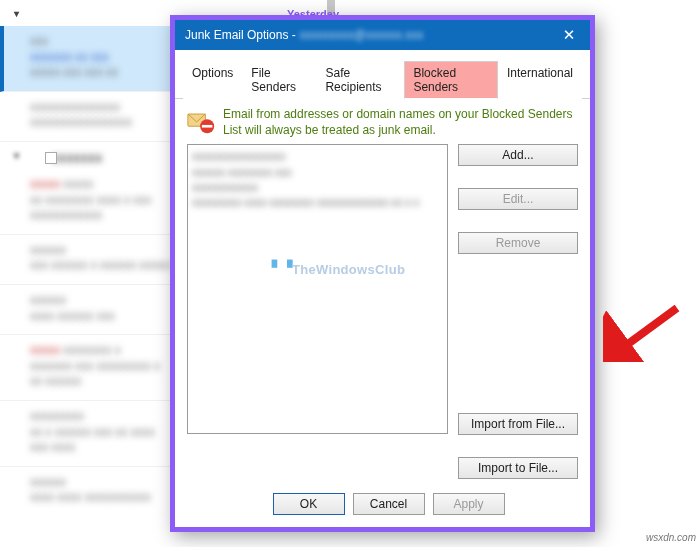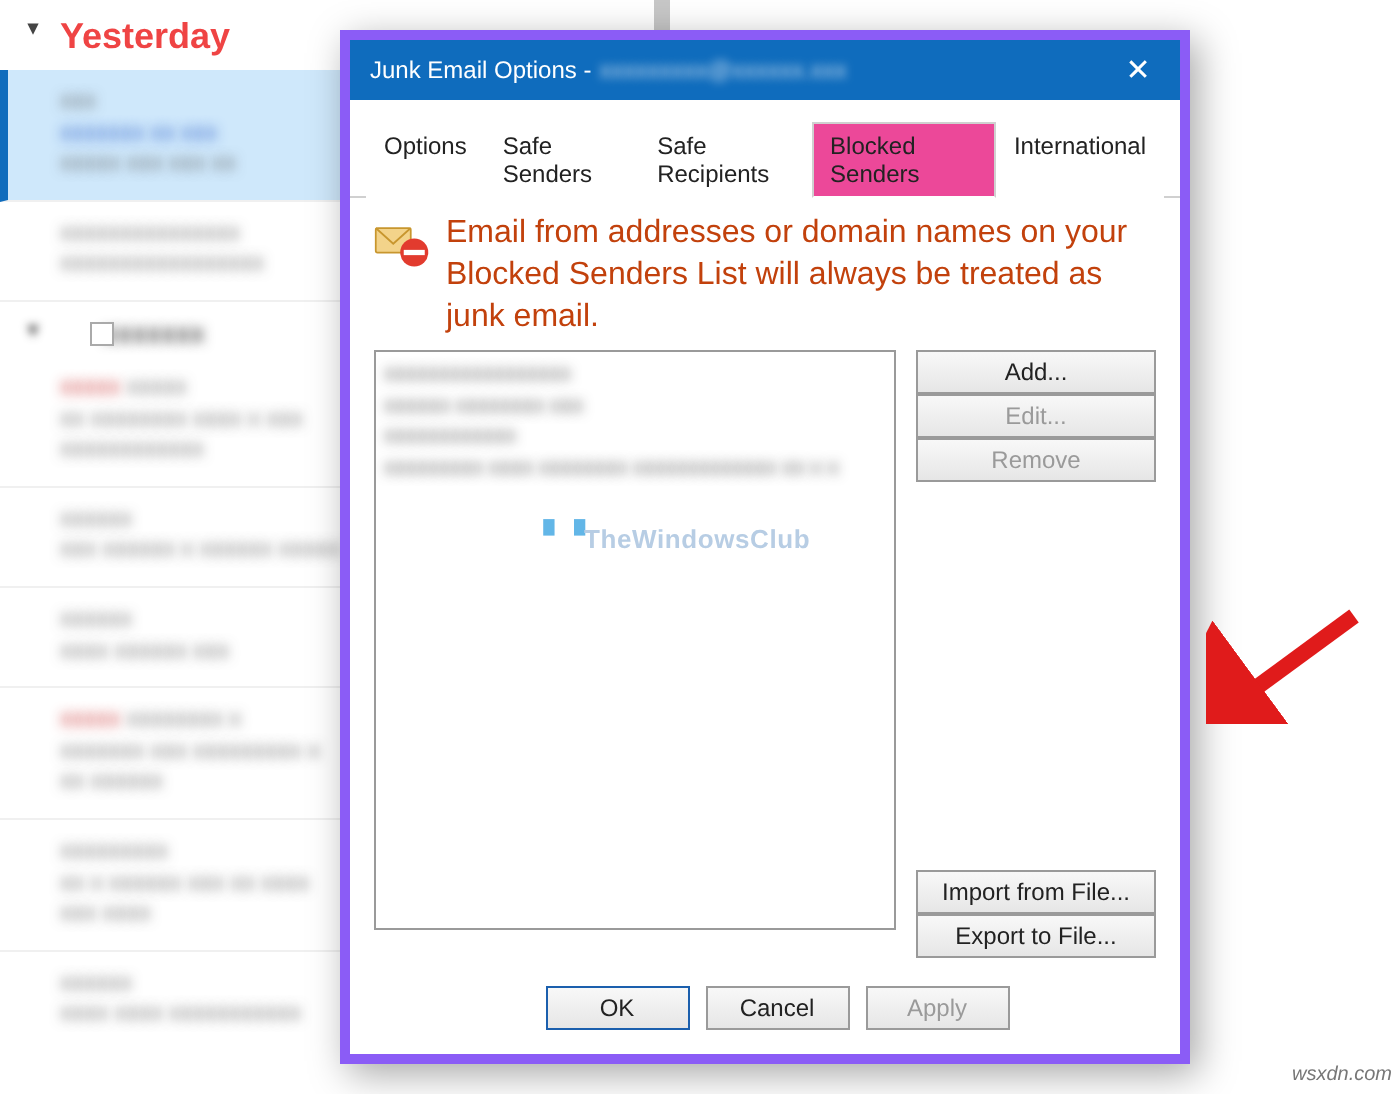--- a/index.html
+++ b/index.html
@@ -15,25 +15,26 @@
   }
   
   .mail-pane {
     position: absolute;
     left: 0; top: 0; width: 350px; height: 547px;
     background: #fff;
     border-right: 1px solid #e0e0e0;
     padding: 4px 0 0 0;
   }
   .day-header {
-    font-size: 18px;
+    font-size: 11px;
     font-weight: 600;
-    color: #ef4444;
+    color: #8b5cf6;
     padding: 4px 10px 6px 30px;
     position: relative;
+    text-align: right;
   }
   .day-header:before {
     content: "▾";
     position: absolute;
     left: 14px;
     top: 4px;
     font-size: 10px;
     color: #444;
   }
   .mail-item {
@@ -119,41 +120,41 @@
     border: 1px solid transparent;
     border-bottom: none;
     background: #fff;
     color: #222;
     position: relative;
     top: 1px;
   }
   .tab.active {
     border: 1px solid #d0d0d0;
     border-bottom: 1px solid #fff;
-    background: #ec4899;
+    background: #fca5a5;
   }
 
   .dialog-body {
     padding: 8px 12px 6px 12px;
     flex: 1;
     display: flex;
     flex-direction: column;
   }
   .desc-row {
     display:flex; gap:8px;
     margin-bottom: 6px;
   }
   .desc-icon {
     width: 28px; height: 28px; flex: 0 0 28px;
     position: relative;
   }
   .desc-icon svg { width:28px; height:28px; }
   .desc-text {
-    font-size: 16px;
-    color: #c2410c;
+    font-size: 12px;
+    color: #4d7c0f;
     line-height: 1.3;
   }
 
   .content-row {
     display:flex;
     gap: 10px;
     flex: 1;
   }
   .listbox {
     flex: 1;
@@ -168,21 +169,21 @@
     color:transparent;
     text-shadow: 0 0 6px rgba(80,80,80,0.9);
     white-space: nowrap;
     line-height:1.4;
   }
 
   .side-buttons {
     width: 120px;
     display:flex;
     flex-direction:column;
-    gap: 0;
+    gap: 22px;
   }
   .win-btn {
     height:22px;
     border: 1px solid #9a9a9a;
     background: linear-gradient(#f8f8f8,#e6e6e6);
     font-size: 12px;
     color:#222;
     display:flex; align-items:center; justify-content:center;
     cursor:pointer;
     padding: 0 4px;
@@ -315,21 +316,21 @@
   <div class="titlebar">
     <span class="titlebar-text">Junk Email Options - </span>
     <span class="titlebar-email">xxxxxxxxx@xxxxxx.xxx</span>
     <div class="titlebar-close">
       <span>✕</span>
     </div>
   </div>
 
   <div class="tabstrip">
     <div class="tab">Options</div>
-    <div class="tab">Safe Senders</div>
+    <div class="tab">File Senders</div>
     <div class="tab">Safe Recipients</div>
     <div class="tab active">Blocked Senders</div>
     <div class="tab">International</div>
   </div>
 
   <div class="dialog-body">
     <div class="desc-row">
       <div class="desc-icon">
         <svg viewBox="0 0 32 32">
           <rect x="1" y="8" width="20" height="14" rx="1" fill="#f3d38a" stroke="#c8962e"></rect>
@@ -347,21 +348,21 @@
         <div class="blur-line">xxxxxx xxxxxxxx xxx</div>
         <div class="blur-line">xxxxxxxxxxxx</div>
         <div class="blur-line">xxxxxxxxx xxxx xxxxxxxx xxxxxxxxxxxxx xx x x</div>
       </div>
       <div class="side-buttons">
         <button class="win-btn">Add...</button>
         <button class="win-btn" disabled="">Edit...</button>
         <button class="win-btn" disabled="">Remove</button>
         <div class="spacer-flex"></div>
         <button class="win-btn">Import from File...</button>
-        <button class="win-btn">Export to File...</button>
+        <button class="win-btn">Import to File...</button>
       </div>
     </div>
   </div>
 
   <div class="dialog-footer">
     <button class="win-btn primary">OK</button>
     <button class="win-btn">Cancel</button>
     <button class="win-btn" disabled="">Apply</button>
   </div>
 </div>

